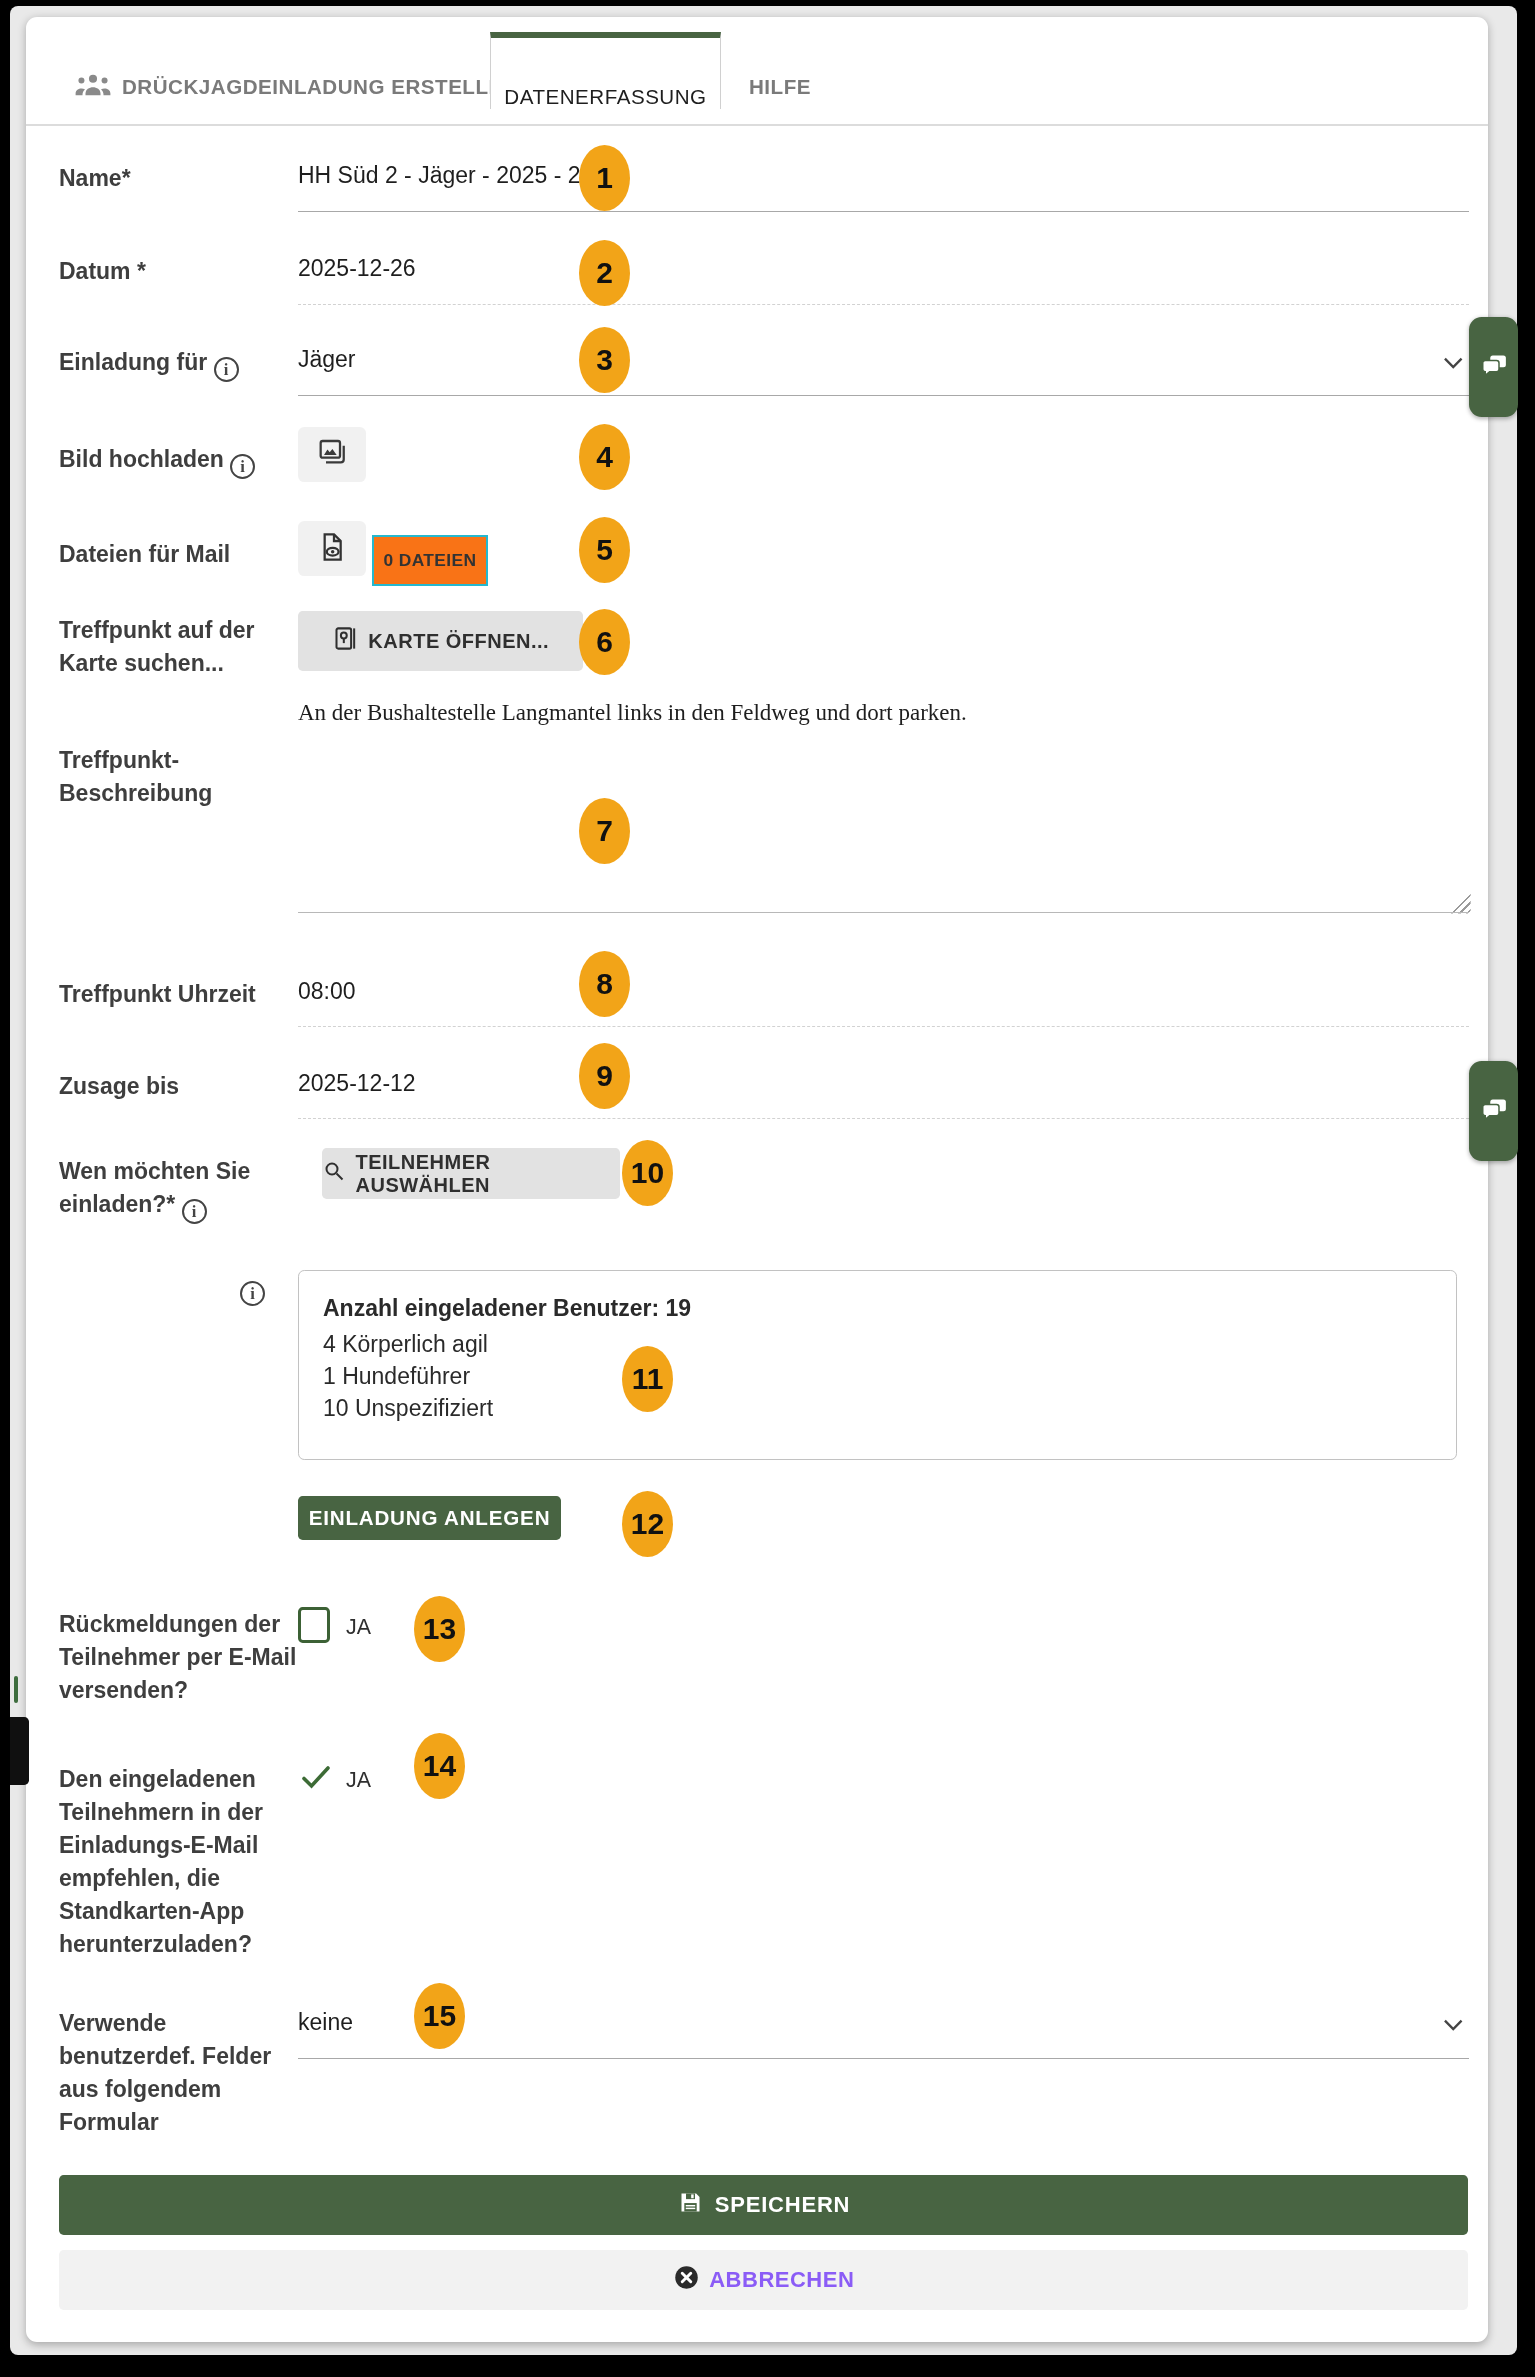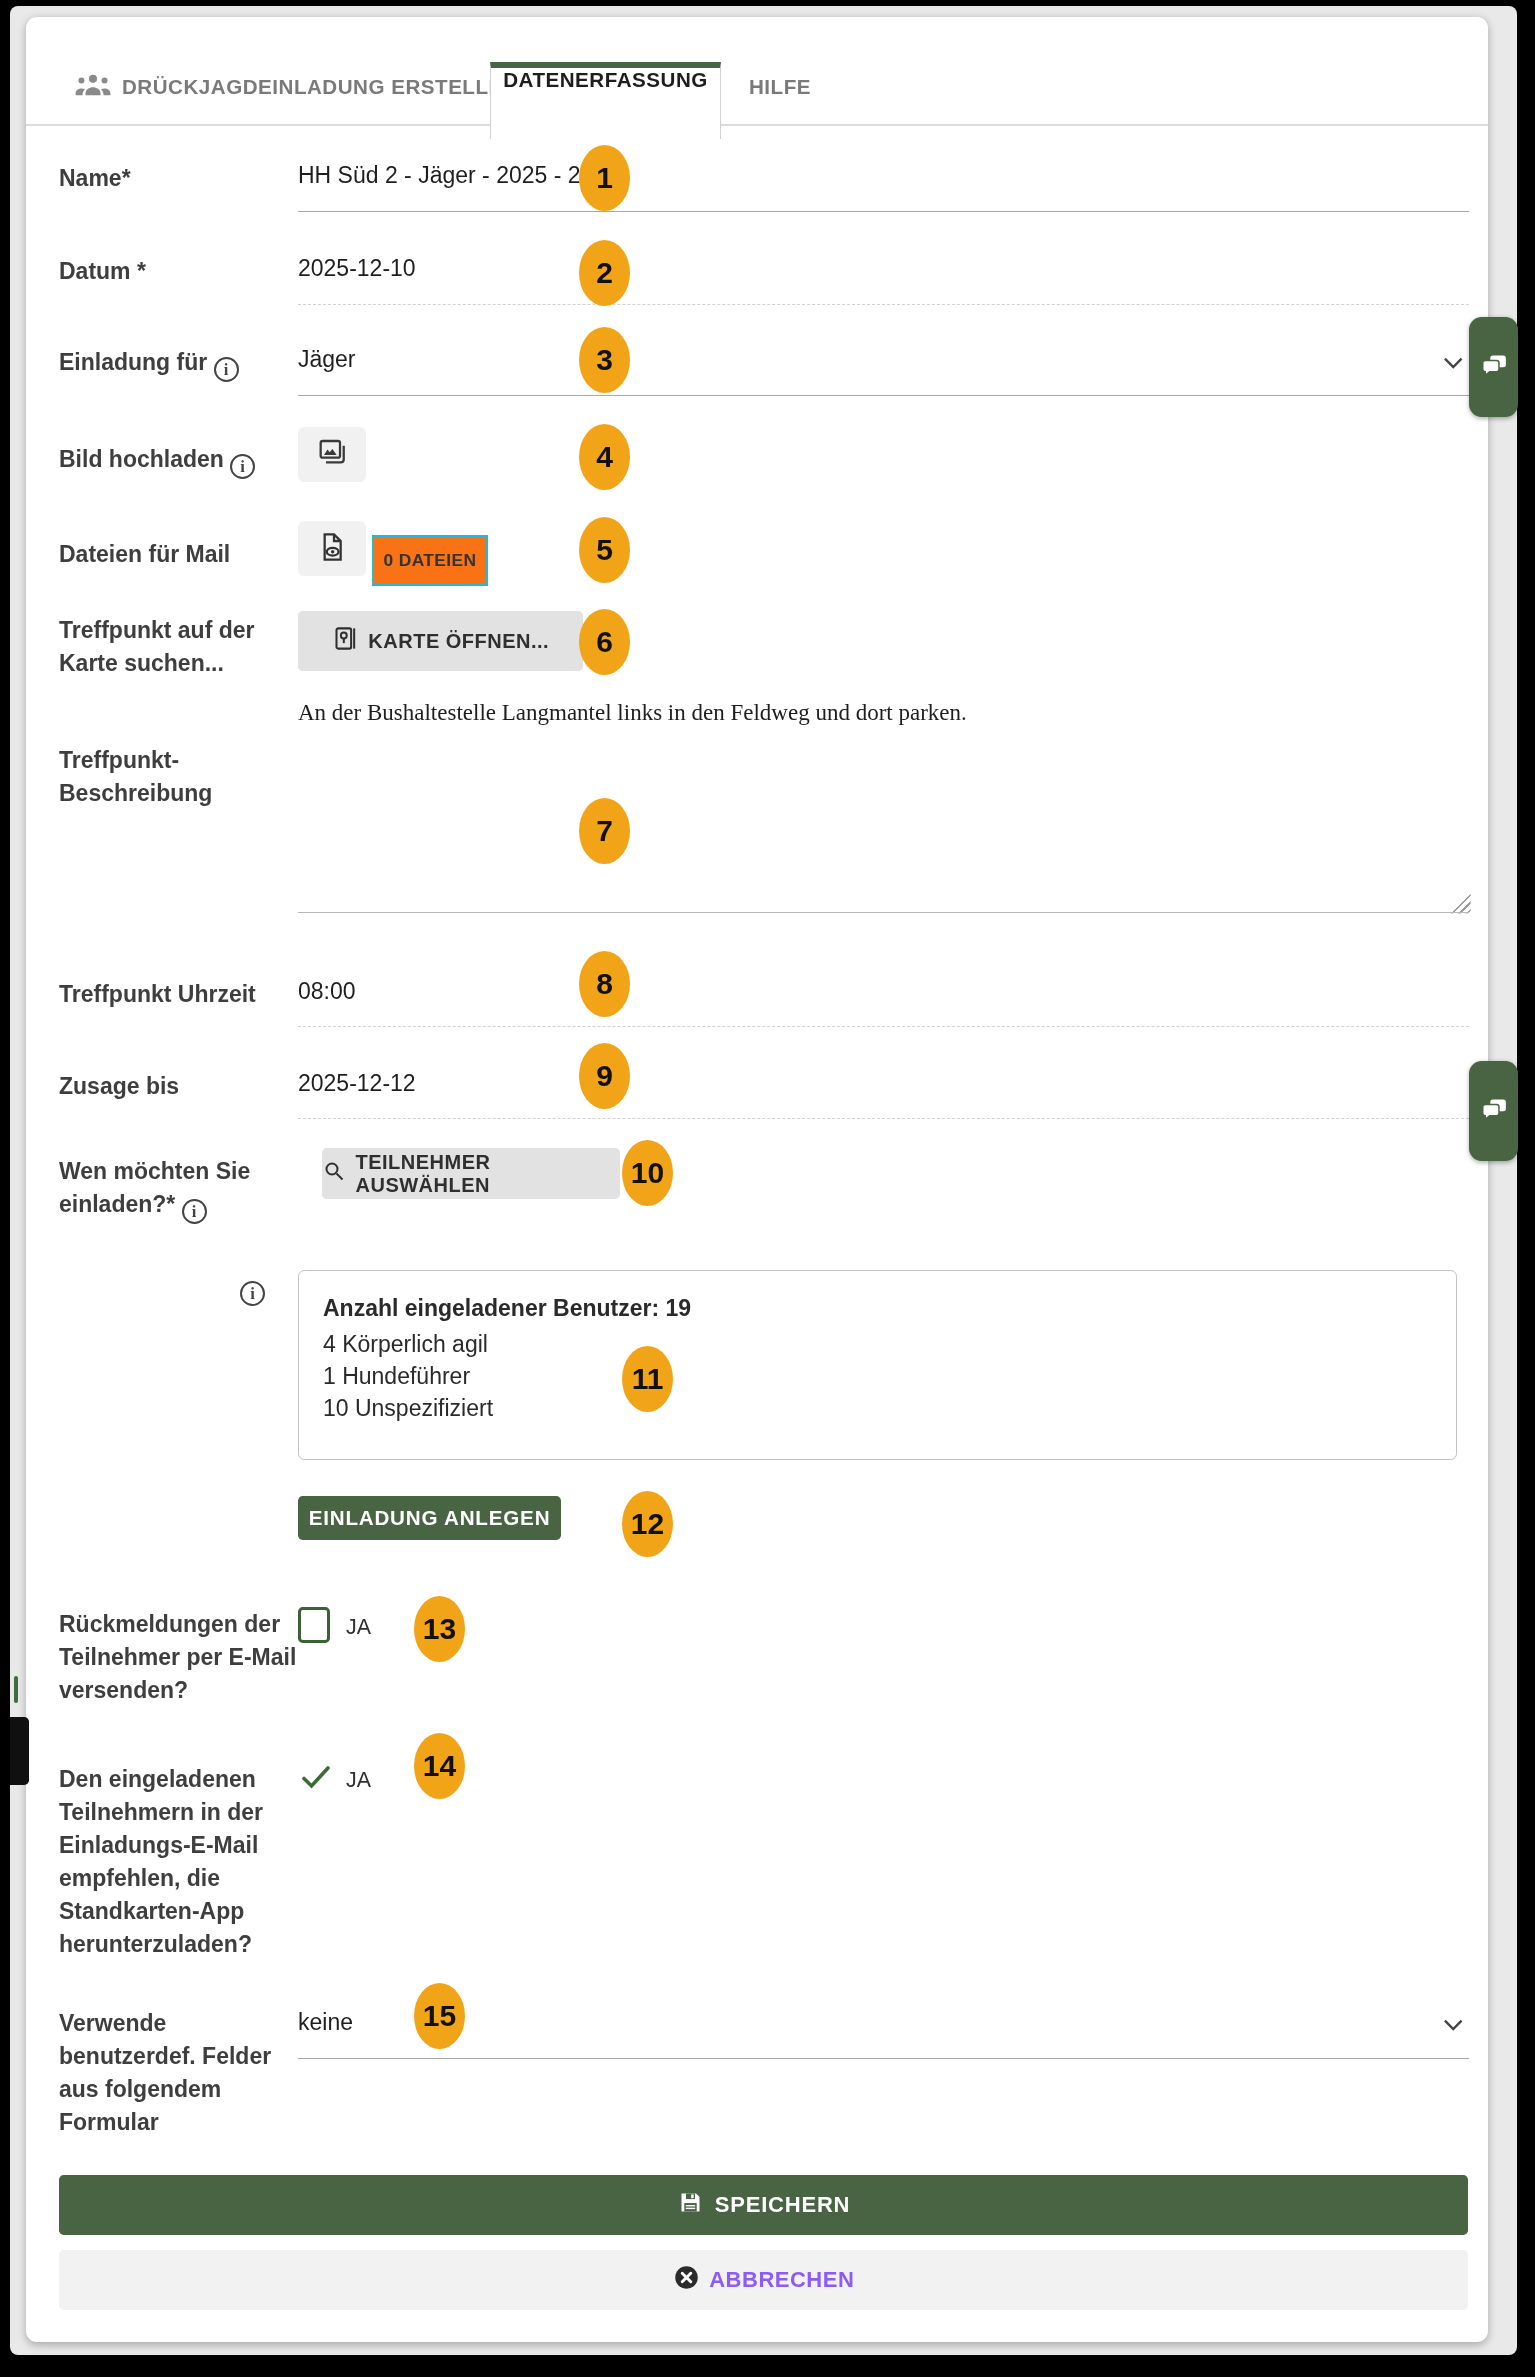--- a/index.html
+++ b/index.html
@@ -5,23 +5,23 @@
   html,body{margin:0;padding:0;background:#000;}
   *{box-sizing:border-box;}
   #canvas{position:relative;width:1535px;height:2377px;background:#000;overflow:hidden;
           font-family:"Liberation Sans",sans-serif;}
   .page-bg{position:absolute;left:10.3px;top:6.3px;width:1507px;height:2349px;background:#e9e9e9;border-radius:8px;}
   .card{position:absolute;left:26px;top:17.4px;width:1462px;height:2325px;background:#fff;border-radius:11px;
         box-shadow:0 2.4px 8px rgba(0,0,0,0.28);}
   
   .tab{position:absolute;display:flex;align-items:center;gap:11px;height:76px;top:49px;
        color:#7a7a7a;font-size:20.6px;font-weight:bold;letter-spacing:0.5px;white-space:nowrap;}
-  .tab-active{position:absolute;left:490px;top:62px;width:231px;height:77px;background:#fff;
+  .tab-active{position:absolute;left:490px;top:32px;width:231px;height:77px;background:#fff;
        border-top:6.3px solid #486442;border-left:1.6px solid #d0d0d0;border-right:1.6px solid #d0d0d0;
-       display:flex;align-items:flex-start;justify-content:center;color:#1e1e1e;font-size:20.6px;font-weight:bold;
+       display:flex;align-items:flex-end;justify-content:center;color:#1e1e1e;font-size:20.6px;font-weight:normal;
        letter-spacing:0.5px;z-index:3;}
   .tabs-line{position:absolute;left:26px;top:124px;width:1462px;height:1.6px;background:#dcdcdc;z-index:1;}
   
   .label{position:absolute;left:59px;width:245px;color:#3e3e3e;font-size:23px;font-weight:bold;line-height:33px;}
   .value{position:absolute;left:298px;color:#1e1e1e;font-size:23px;white-space:nowrap;}
   .uline{position:absolute;left:298px;width:1171px;height:0;border-bottom:1.6px solid #a8a8a8;}
   .uline-dash{position:absolute;left:298px;width:1171px;height:0;border-bottom:1.6px dashed #d2d2d2;}
   .info{display:inline-block;width:25px;height:25px;border:2.4px solid #444;border-radius:50%;
         text-align:center;line-height:21.4px;font-size:16.6px;font-weight:bold;font-family:"Liberation Serif",serif;
         color:#444;vertical-align:-4.7px;margin-left:6.3px;}
@@ -76,21 +76,21 @@
   <div class="tab" style="left:749px;">
     <span>HILFE</span>
   </div>
   <div class="tabs-line"></div>
 
   <div class="label" style="top:162px;"><span>Name*</span></div>
   <div class="value" style="top:162px;">HH Süd 2 - Jäger - 2025 - 2</div>
   <div class="uline" style="top:211px;"></div>
 
   <div class="label" style="top:255px;"><span>Datum *</span></div>
-  <div class="value" style="top:255px;">2025-12-10</div>
+  <div class="value" style="top:255px;">2025-12-26</div>
   <div class="uline-dash" style="top:304px;"></div>
 
   <div class="label" style="top:346px;">
     <span>Einladung für</span><span class="info">i</span>
   </div>
   <div class="value" style="top:346px;">Jäger</div>
   <div class="chev" style="left:1439px;top:348px;">
     <svg width="28.5" height="28.5" viewBox="0 0 24 24" fill="none" stroke="#444" stroke-width="2">
         <path d="M5 9l7 7 7-7"></path>
       </svg>

